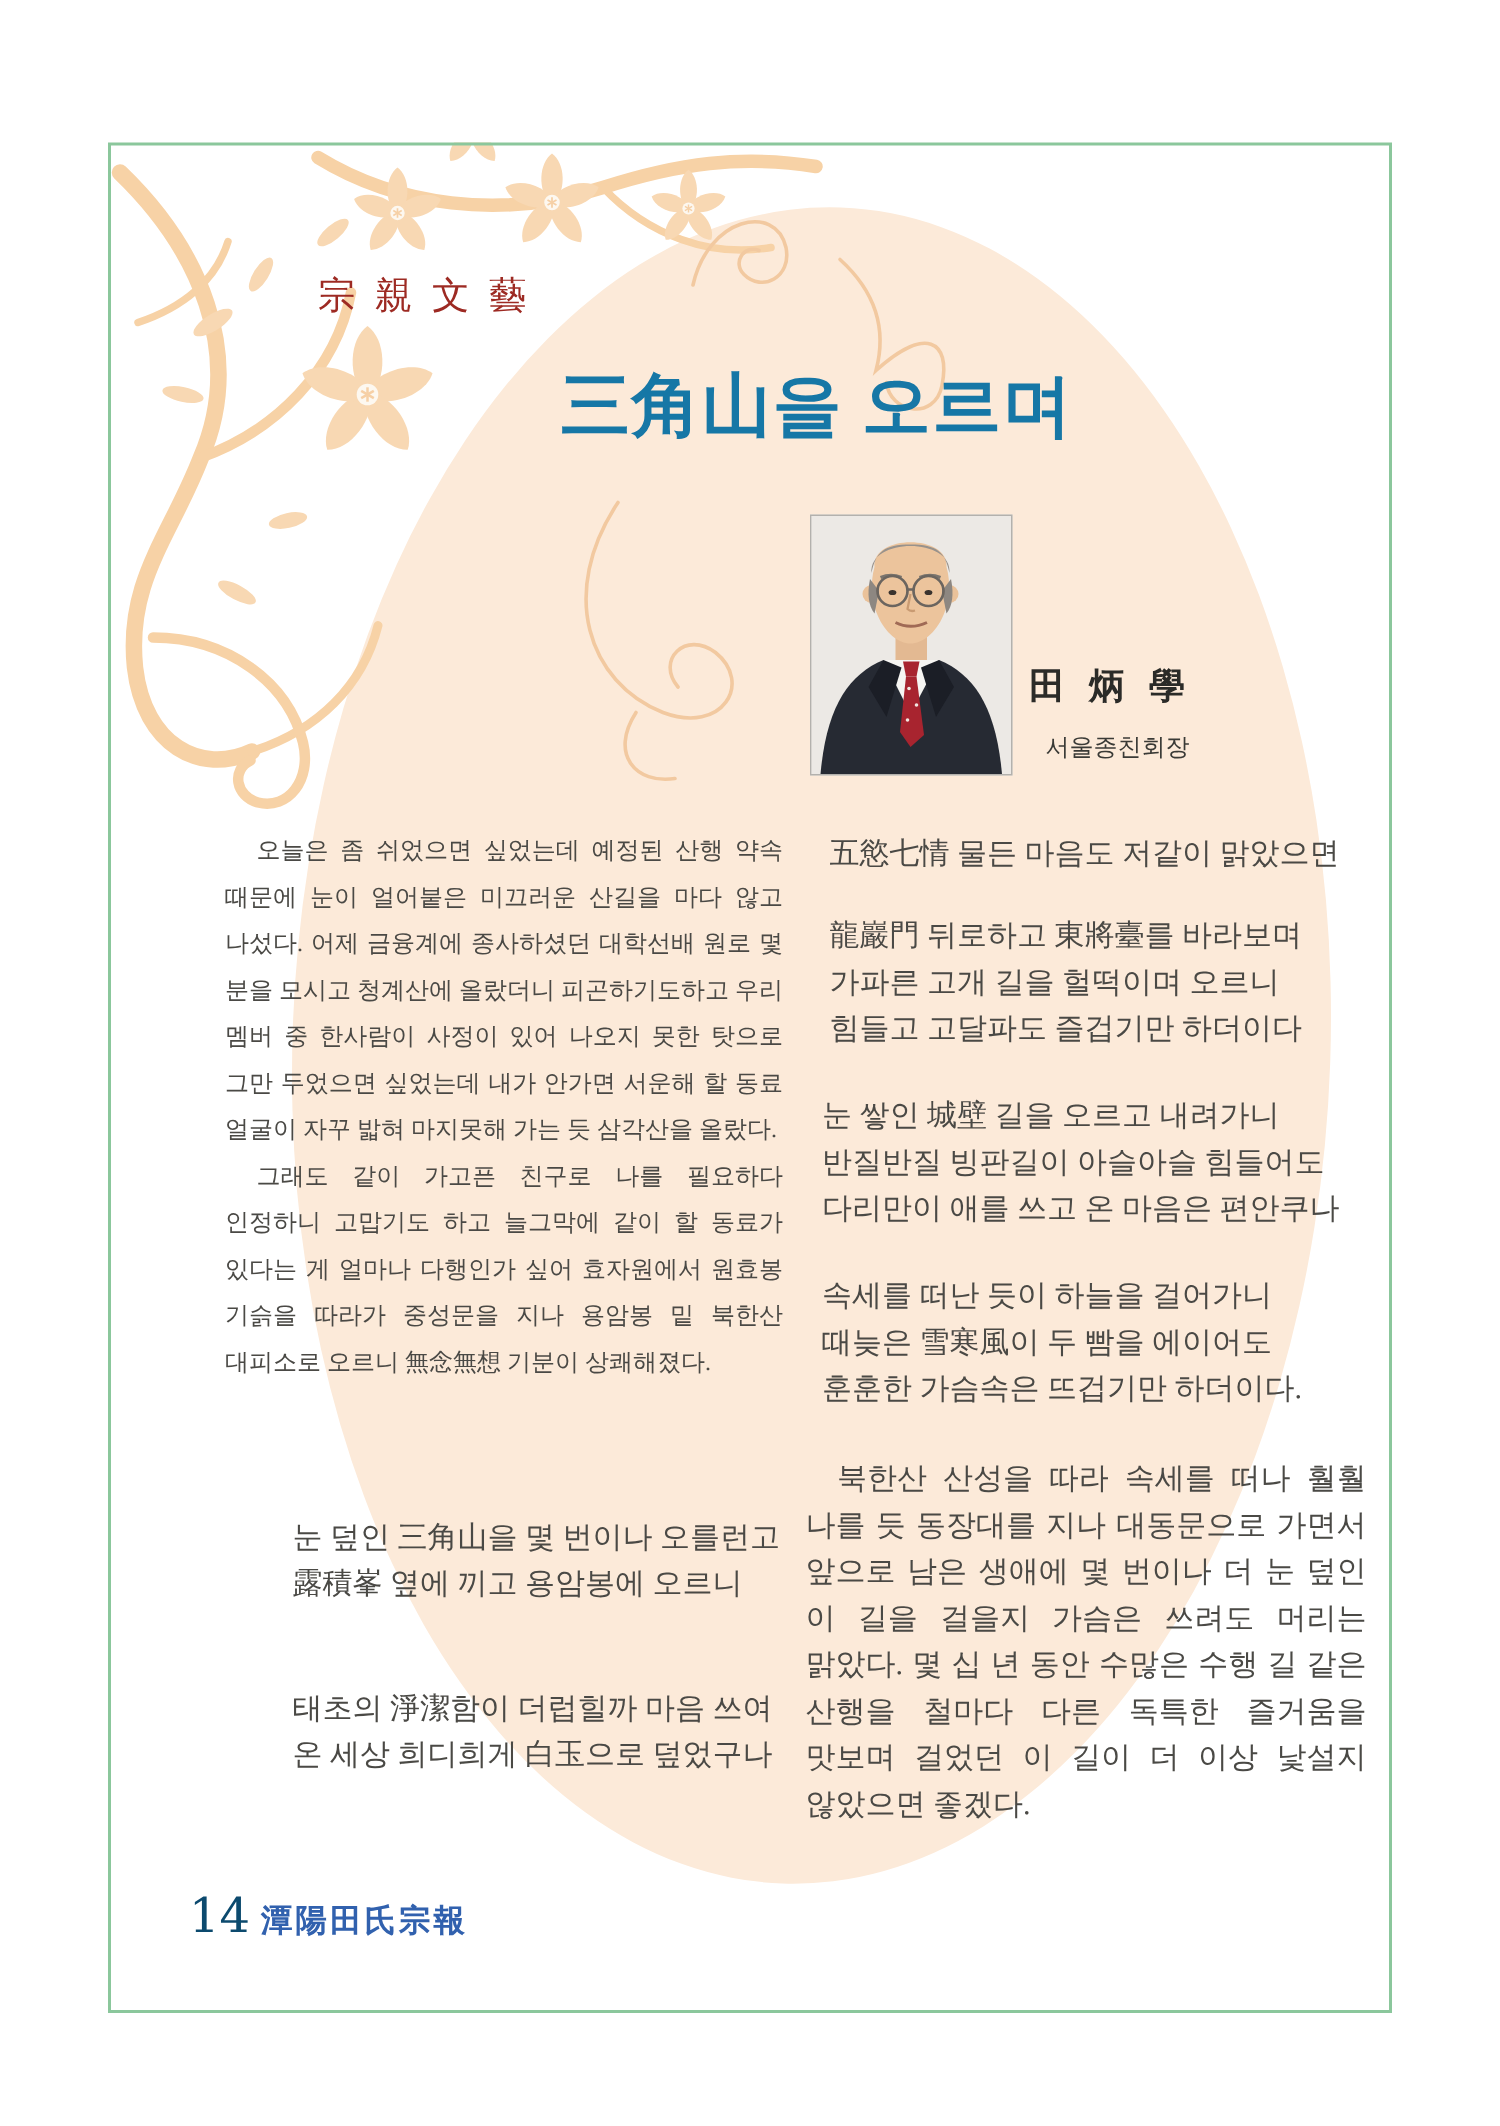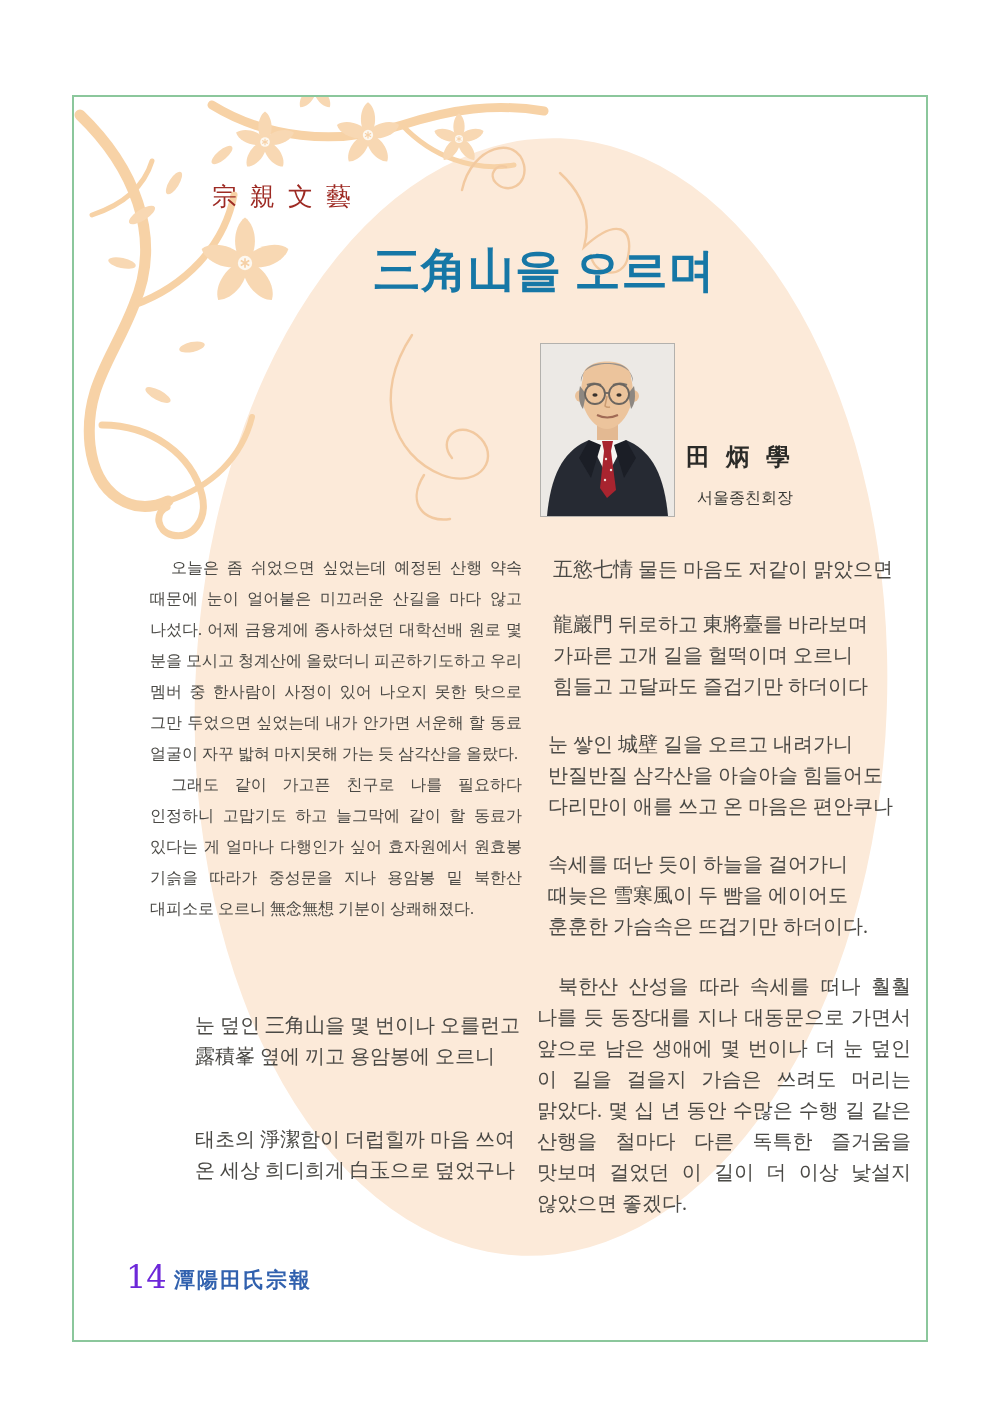--- a/index.html
+++ b/index.html
@@ -44,21 +44,21 @@
     text-align:justify;text-indent:21px;word-break:keep-all;
   }
   .stanza{position:absolute;font-size:20px;line-height:31px;color:#4a4945;white-space:nowrap;}
   .pline{height:31px;}
   .para3{
     position:absolute;left:537px;top:971px;width:374px;margin:0;
     font-size:20px;line-height:31px;color:#4a4945;text-align:justify;
     text-indent:21px;word-break:keep-all;
   }
   .footer-num{
-    position:absolute;left:126px;top:1258px;font-size:32px;color:#6d28d9;
+    position:absolute;left:126px;top:1258px;font-size:32px;color:#0c4a6e;
     font-family:"DejaVu Serif","Liberation Serif",serif;
   }
   .footer-pub{
     position:absolute;left:174px;top:1266px;font-size:21px;font-weight:bold;color:#3161ae;
     font-family:Liberation Mono, monospace;letter-spacing:2px;
   }
 </style>
 </head>
 <body>
 
@@ -182,21 +182,21 @@
   </div>
 
   <div class="stanza" style="left:553px;top:609px;">
     <div class="pline">龍巖門 뒤로하고 東將臺를 바라보며</div>
     <div class="pline">가파른 고개 길을 헐떡이며 오르니</div>
     <div class="pline">힘들고 고달파도 즐겁기만 하더이다</div>
   </div>
 
   <div class="stanza" style="left:548px;top:729px;">
     <div class="pline">눈 쌓인 城壁 길을 오르고 내려가니</div>
-    <div class="pline">반질반질 삼각산을 아슬아슬 힘들어도</div>
+    <div class="pline">반질반질 빙판길이 아슬아슬 힘들어도</div>
     <div class="pline">다리만이 애를 쓰고 온 마음은 편안쿠나</div>
   </div>
 
   <div class="stanza" style="left:548px;top:849px;">
     <div class="pline">속세를 떠난 듯이 하늘을 걸어가니</div>
     <div class="pline">때늦은 雪寒風이 두 빰을 에이어도</div>
     <div class="pline">훈훈한 가슴속은 뜨겁기만 하더이다.</div>
   </div>
 
   <p class="para3">북한산 산성을 따라 속세를 떠나 훨훨 나를 듯 동장대를 지나 대동문으로 가면서 앞으로 남은 생애에 몇 번이나 더 눈 덮인 이 길을 걸을지 가슴은 쓰려도 머리는 맑았다. 몇 십 년 동안 수많은 수행 길 같은 산행을 철마다 다른 독특한 즐거움을 맛보며 걸었던 이 길이 더 이상 낯설지 않았으면 좋겠다.</p>

